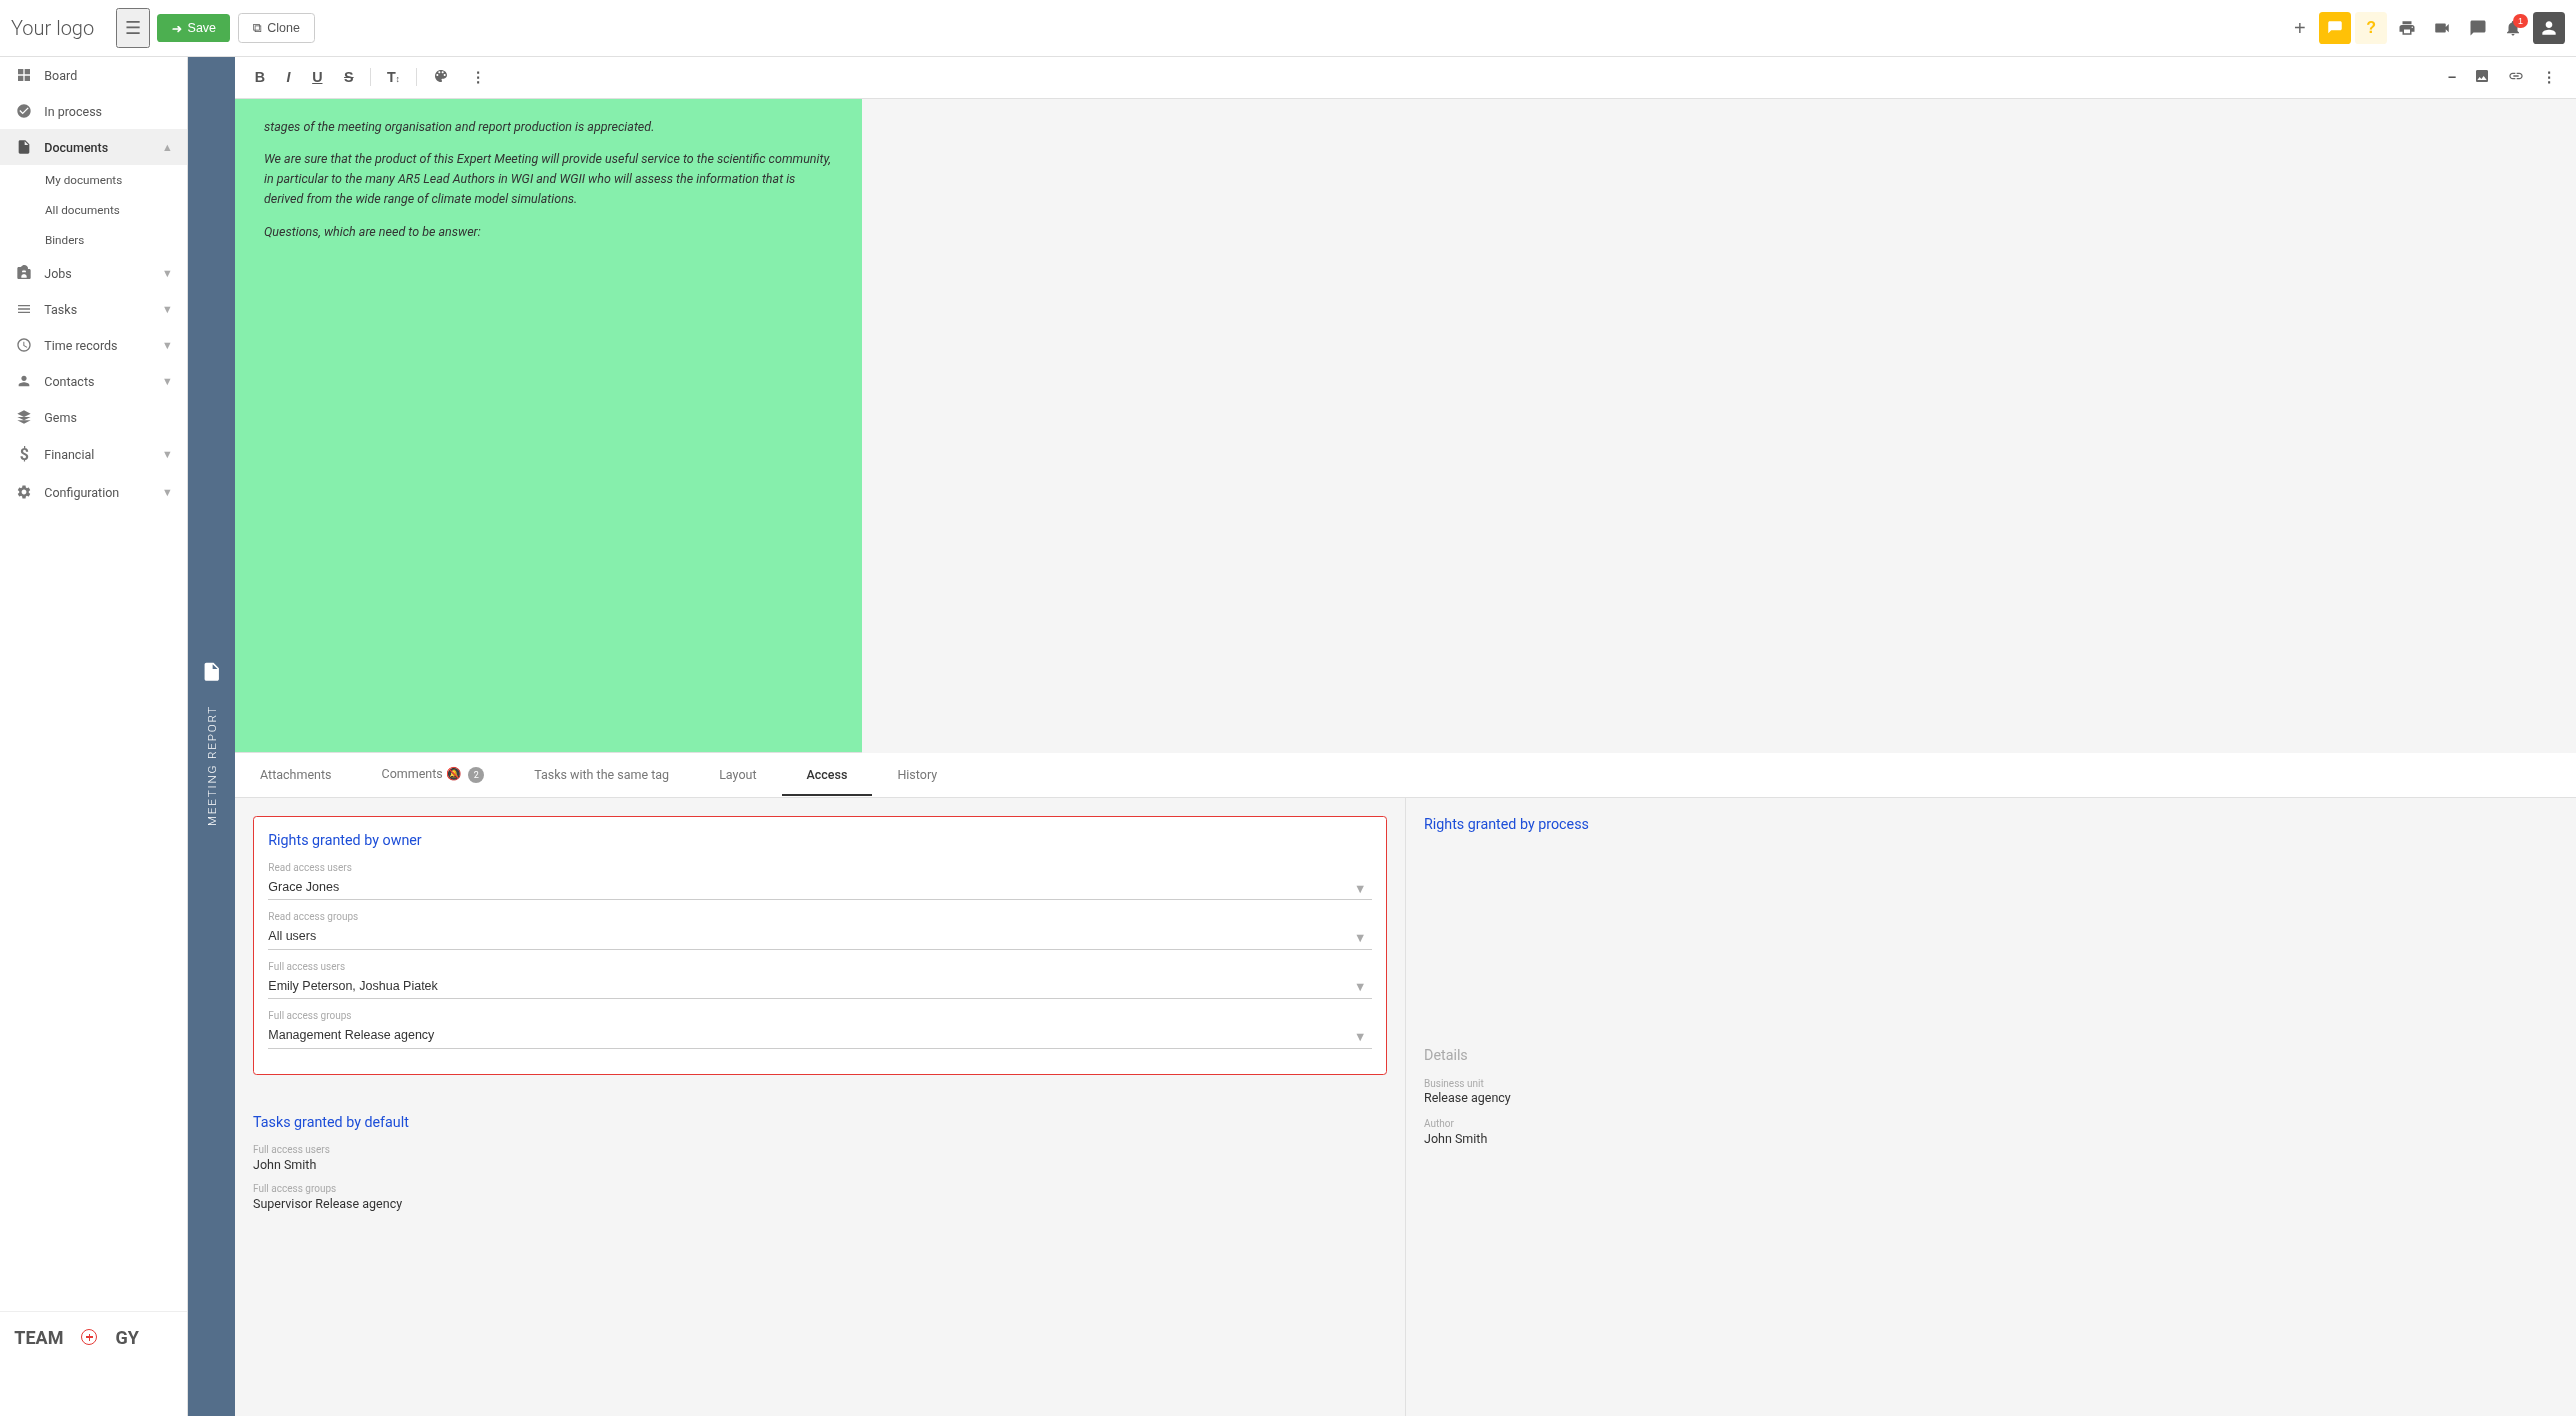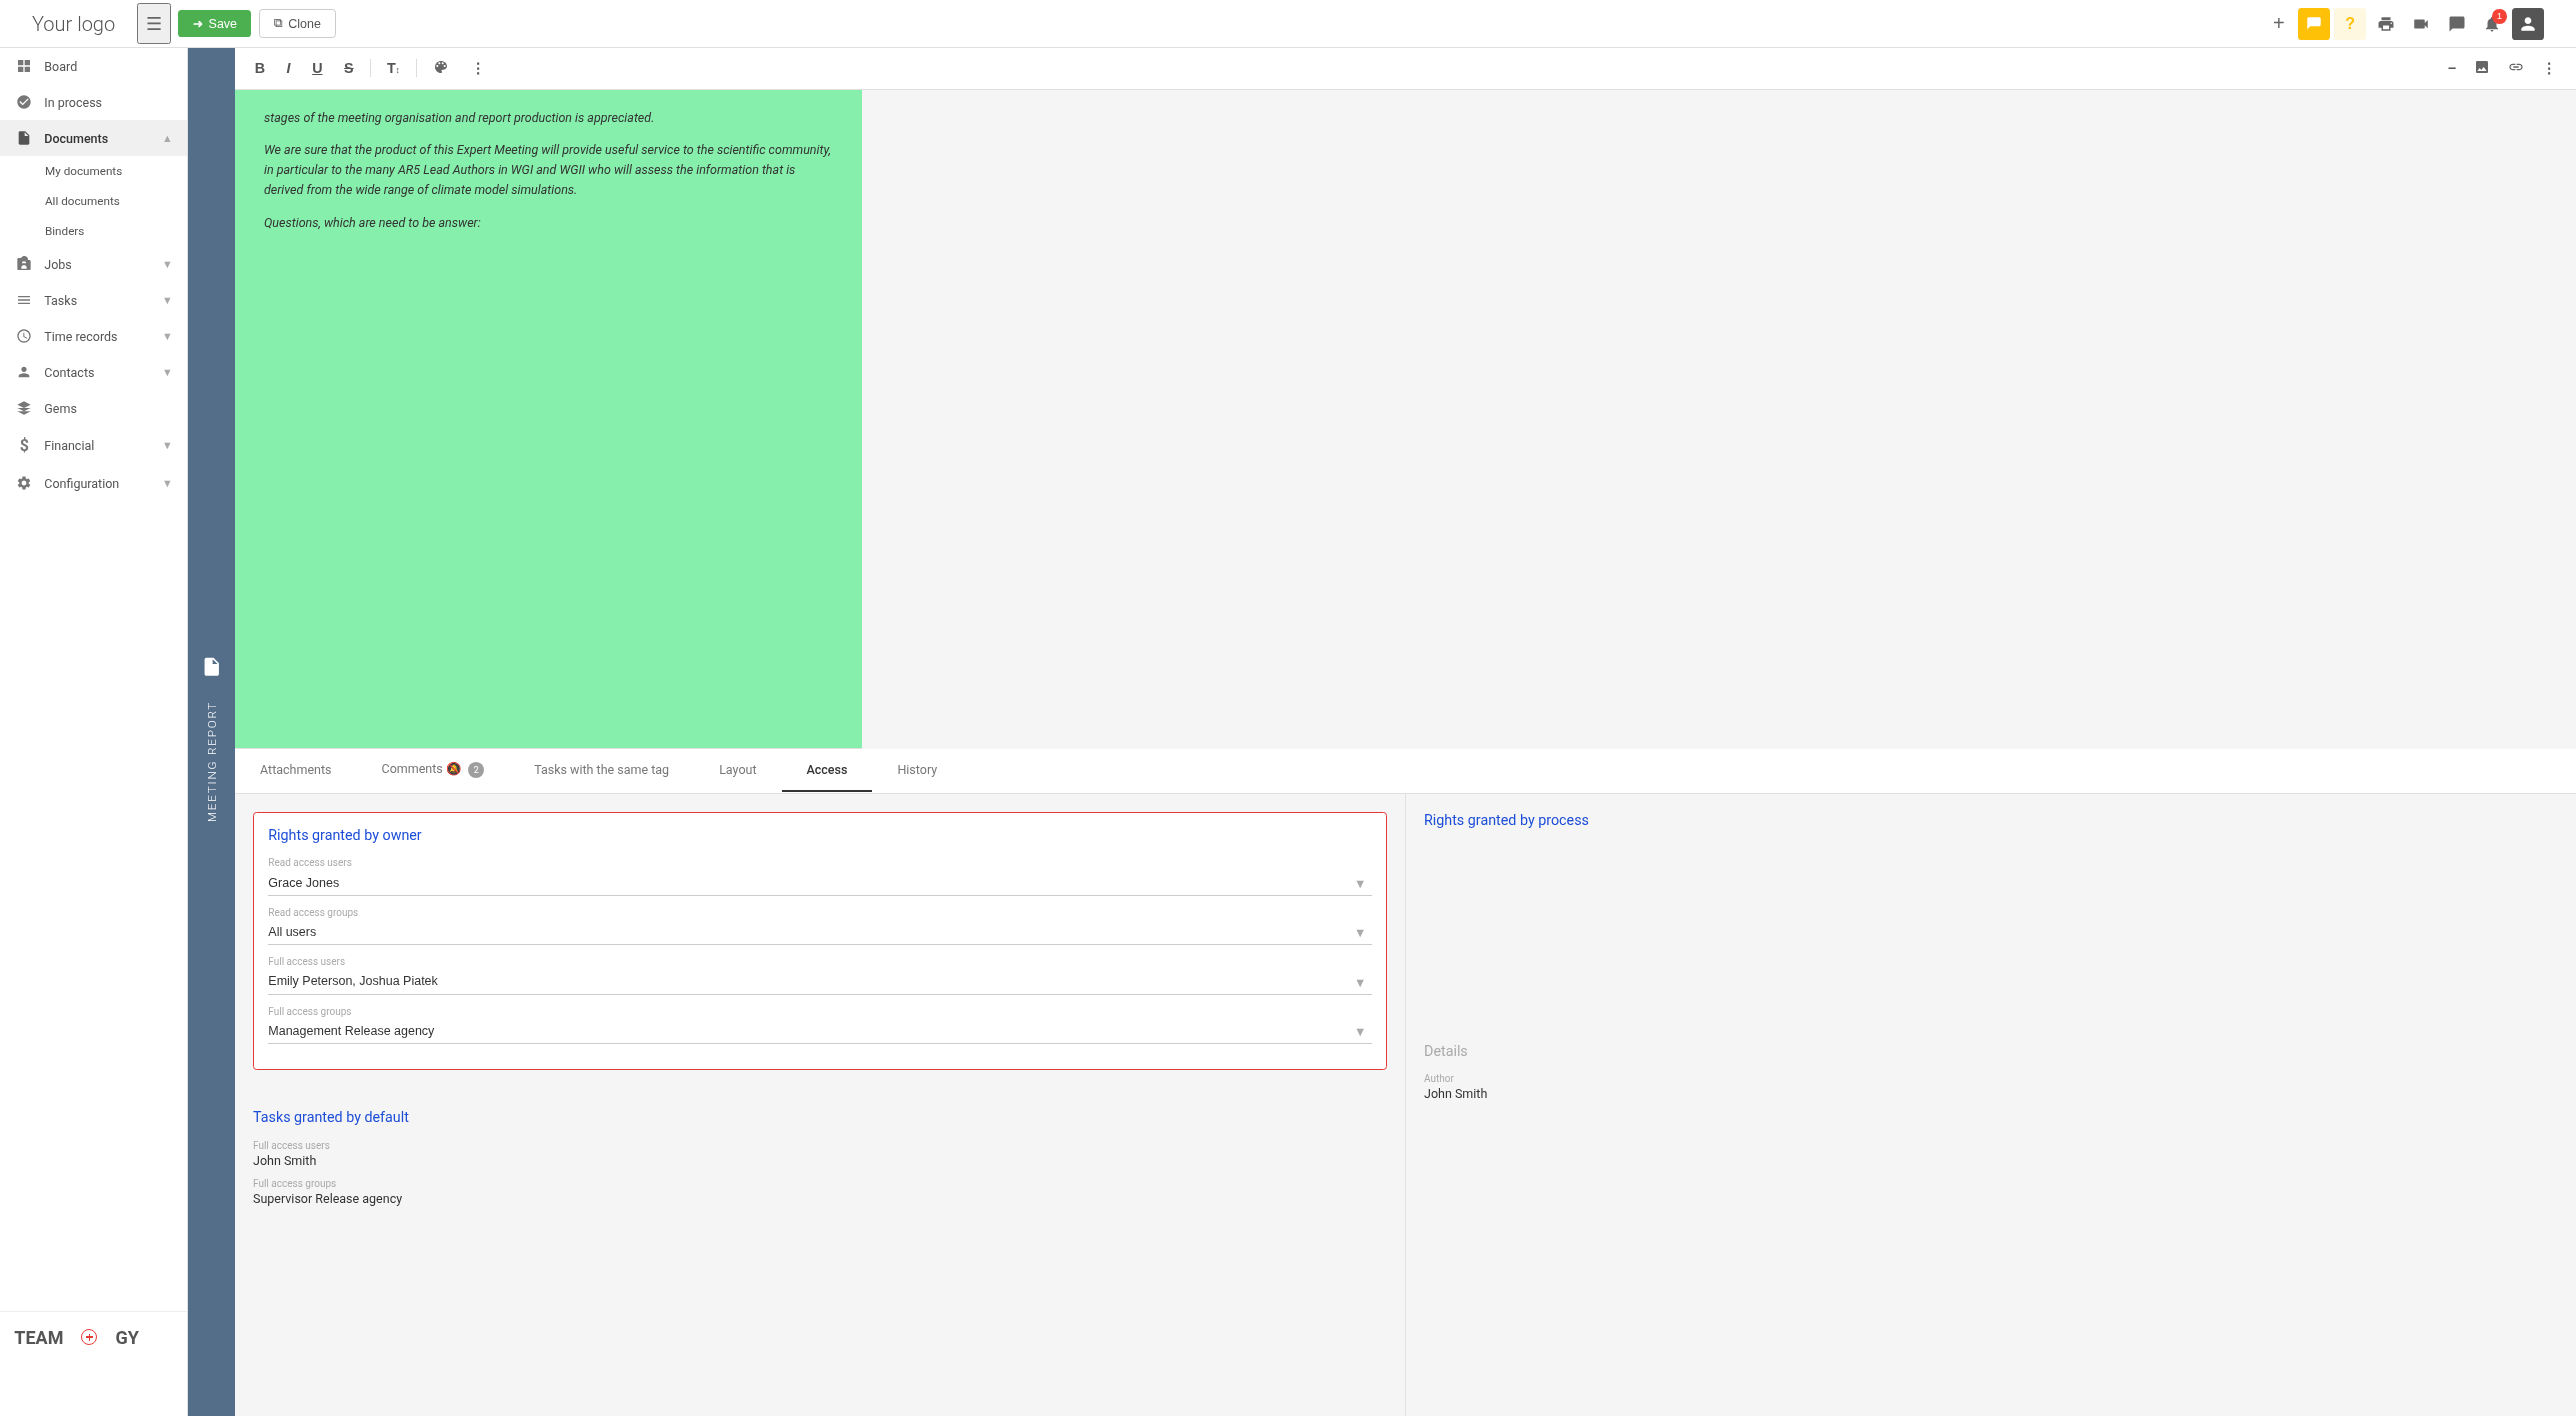--- a/index.html
+++ b/index.html
@@ -1,21 +1,21 @@
 <!DOCTYPE html>
 <html style="font-size:14.3px"><head>
   <meta charset="utf-8">
   <style>
     * { box-sizing: border-box; margin: 0; padding: 0; }
     body { font-family: 'Roboto', Arial, sans-serif; background: #f5f5f5; color: #333; font-size: 12.5px; display: flex; flex-direction: column; height: 100vh; overflow: hidden; }
 
     
     .top-header {
       display: flex; align-items: center; background: #fff; border-bottom: 0.9px solid #e0e0e0;
-      padding: 0 32px; height: 48px; flex-shrink: 0;
+      padding: 0 11px; height: 57px; flex-shrink: 0;
     }
     .logo { font-size: 20px; font-weight: 300; color: #555; margin-right: 21.5px; white-space: nowrap; }
     .header-middle { display: flex; align-items: center; gap: 7.2px; flex: 1; }
     .hamburger-icon { color: #666; cursor: pointer; font-size: 18px; padding: 7.2px; }
     .btn-save {
       background: #4caf50; color: #fff; border: none; border-radius: 3.6px;
       padding: 6.3px 14.3px; cursor: pointer; font-size: 12.5px; display: flex; align-items: center; gap: 5.4px;
     }
     .btn-clone {
       background: #fff; color: #555; border: 0.9px solid #ccc; border-radius: 3.6px;
@@ -422,20 +422,24 @@
         </div>
 
         <div class="access-right">
 
           <div class="access-section">
             <div class="section-title">Rights granted by process</div>
           </div>
 
           <div class="details-section" style="margin-top: 215px;">
             <div class="details-title">Details</div>
+            <div class="detail-field">
+              <div class="detail-label">Business unit</div>
+              <div class="detail-value">Release agency</div>
+            </div>
             <div class="detail-field" style="margin-top:12.5px;">
               <div class="detail-label">Author</div>
               <div class="detail-value">John Smith</div>
             </div>
           </div>
         </div>
       </div>
     </div>
   </div>
 </div>

